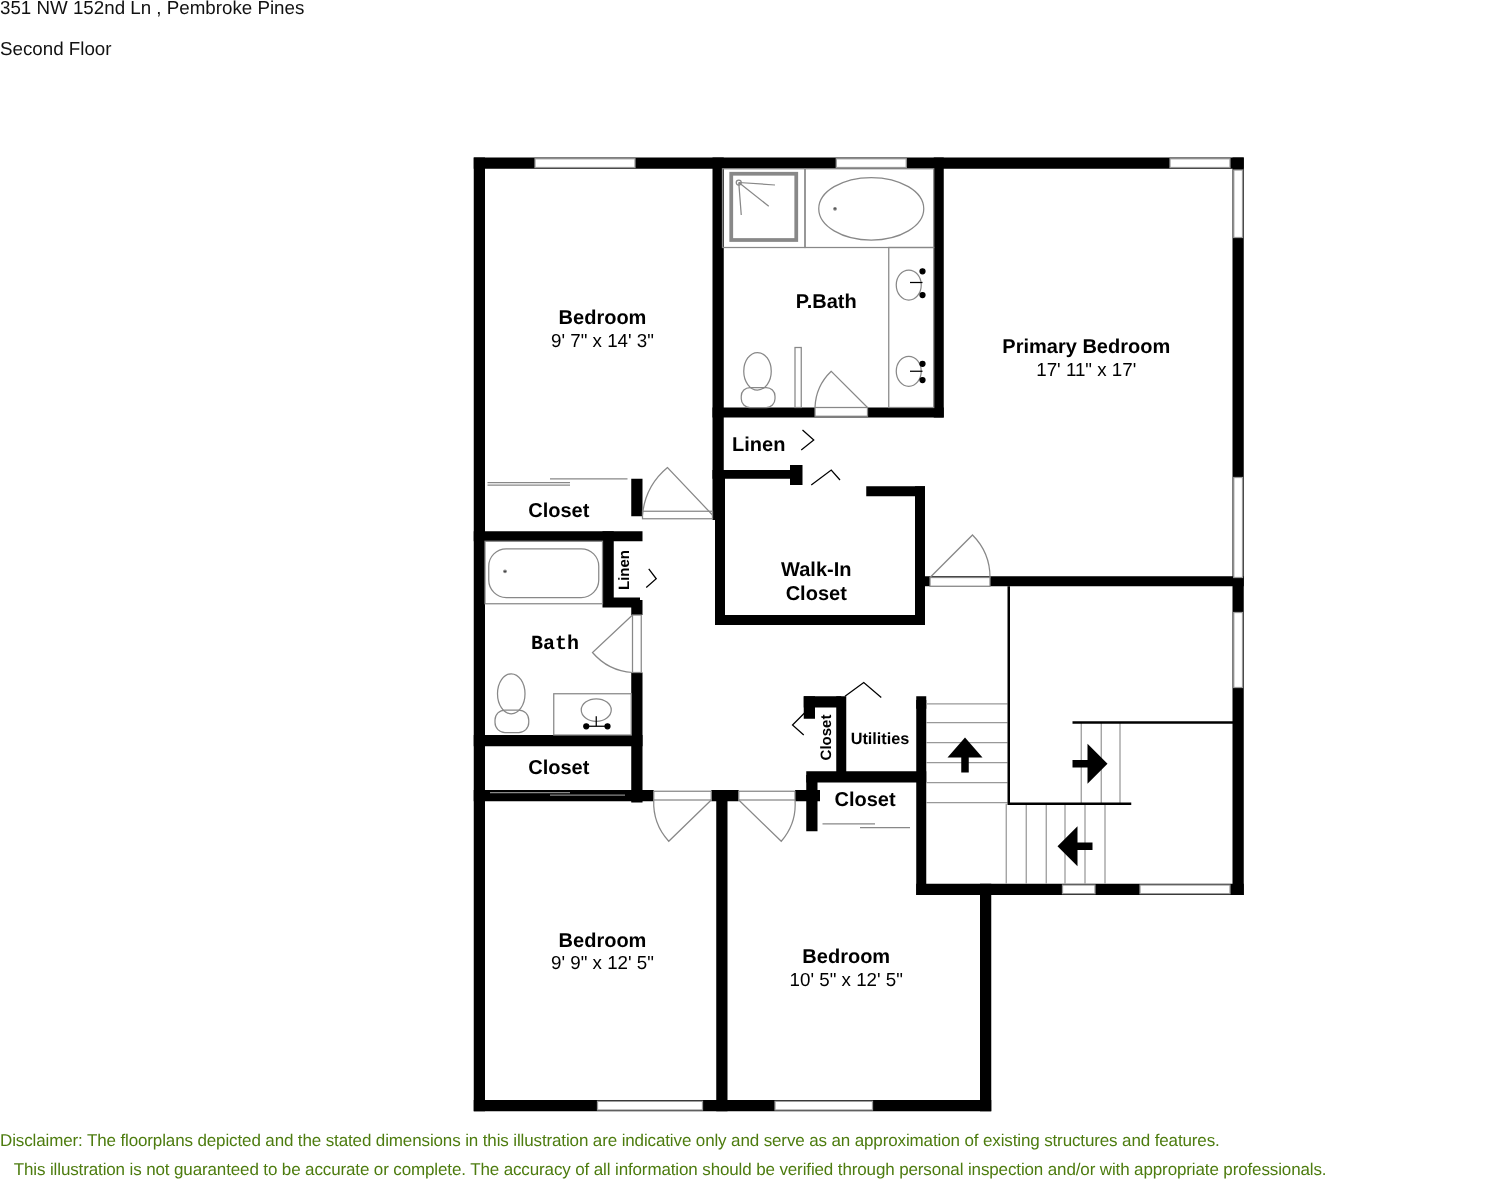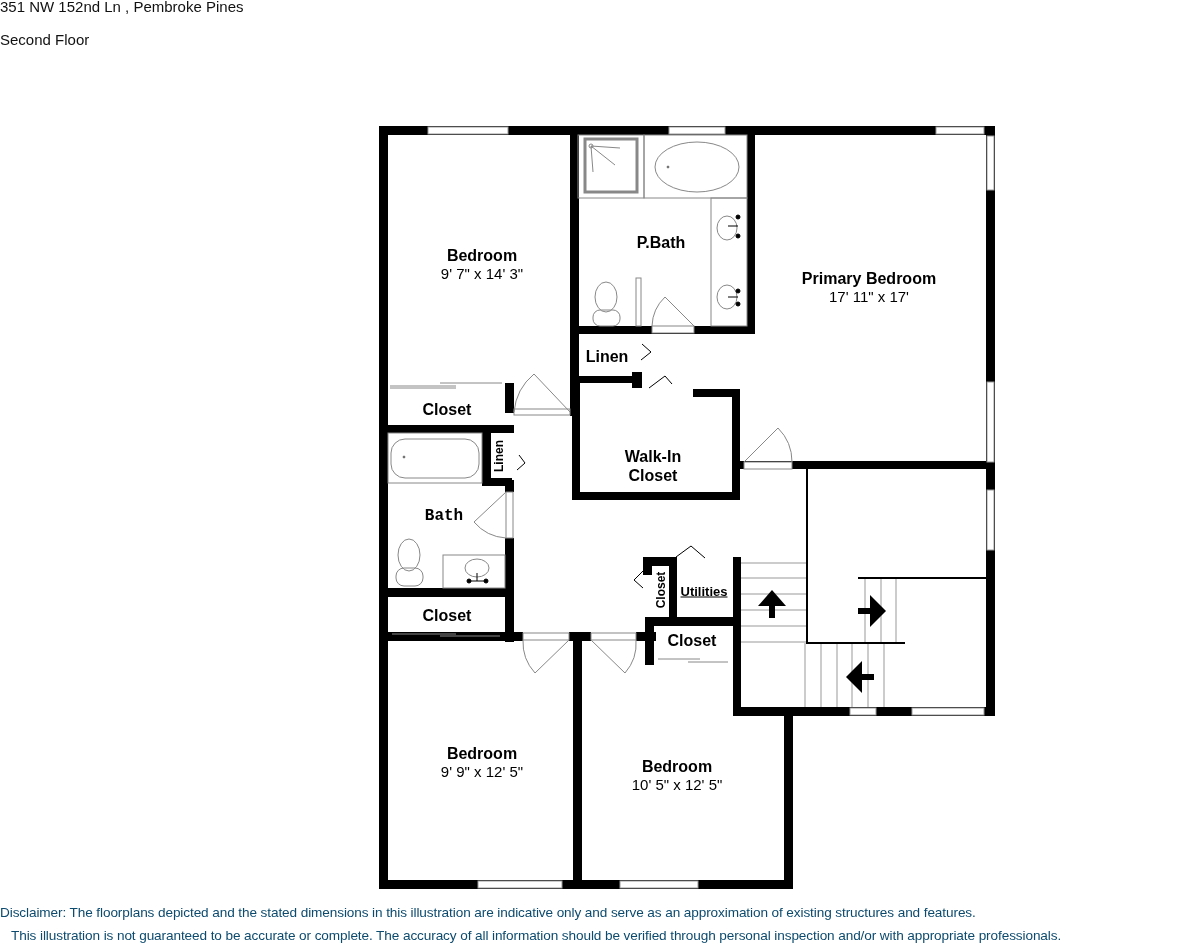--- a/index.html
+++ b/index.html
@@ -1,18 +1,18 @@
 <!DOCTYPE html>
 <html><head>
 <meta charset="utf-8">
 <style>
   html, body { margin:0; padding:0; background:#ffffff; }
   body { width:1188px; height:947px; position:relative; overflow:hidden; font-family:"Liberation Sans", sans-serif; color:#000; }
   .hdr { position:absolute; left:0; font-size:15px; line-height:18px; color:#111; white-space:nowrap; }
-  .disc { position:absolute; left:0; font-size:13.6px; line-height:16px; color:#0c4a6e; white-space:nowrap; letter-spacing:-0.1px; }
+  .disc { position:absolute; left:0; font-size:13.6px; line-height:16px; color:#4d7c0f; white-space:nowrap; letter-spacing:-0.1px; }
   svg.plan { position:absolute; left:0; top:0; }
   .lbl { position:absolute; transform:translate(-50%,-50%); text-align:center; white-space:nowrap; }
   .lbl .n { font-weight:bold; font-size:16px; line-height:19px; display:block; }
   .lbl .d { font-size:15px; line-height:18px; display:block; }
   .rot { position:absolute; transform:translate(-50%,-50%) rotate(-90deg); font-weight:bold; font-size:12px; white-space:nowrap; }
 </style>
 </head>
 <body>
 
 <div class="hdr" style="top:-2px;">351 NW 152nd Ln , Pembroke Pines</div>
@@ -220,21 +220,21 @@
 </div>
 <div class="rot" style="left:499px; top:456px;">Linen</div>
 <div class="lbl" style="left:444px; top:516px;font-family:Liberation Mono, monospace;">
   <span class="n">Bath</span>
 </div>
 <div class="lbl" style="left:447px; top:615px;">
   <span class="n">Closet</span>
 </div>
 <div class="rot" style="left:661px; top:590px;">Closet</div>
 <div class="lbl" style="left:704px; top:591px;">
-  <span class="n" style="font-size:13px;text-decoration:underline;">Utilities</span>
+  <span class="n" style="font-size:13px;">Utilities</span>
 </div>
 <div class="lbl" style="left:692px; top:640px;">
   <span class="n">Closet</span>
 </div>
 <div class="lbl" style="left:482px; top:762px;">
   <span class="n">Bedroom</span>
   <span class="d">9' 9" x 12' 5"</span>
 </div>
 <div class="lbl" style="left:677px; top:775px;">
   <span class="n">Bedroom</span>

